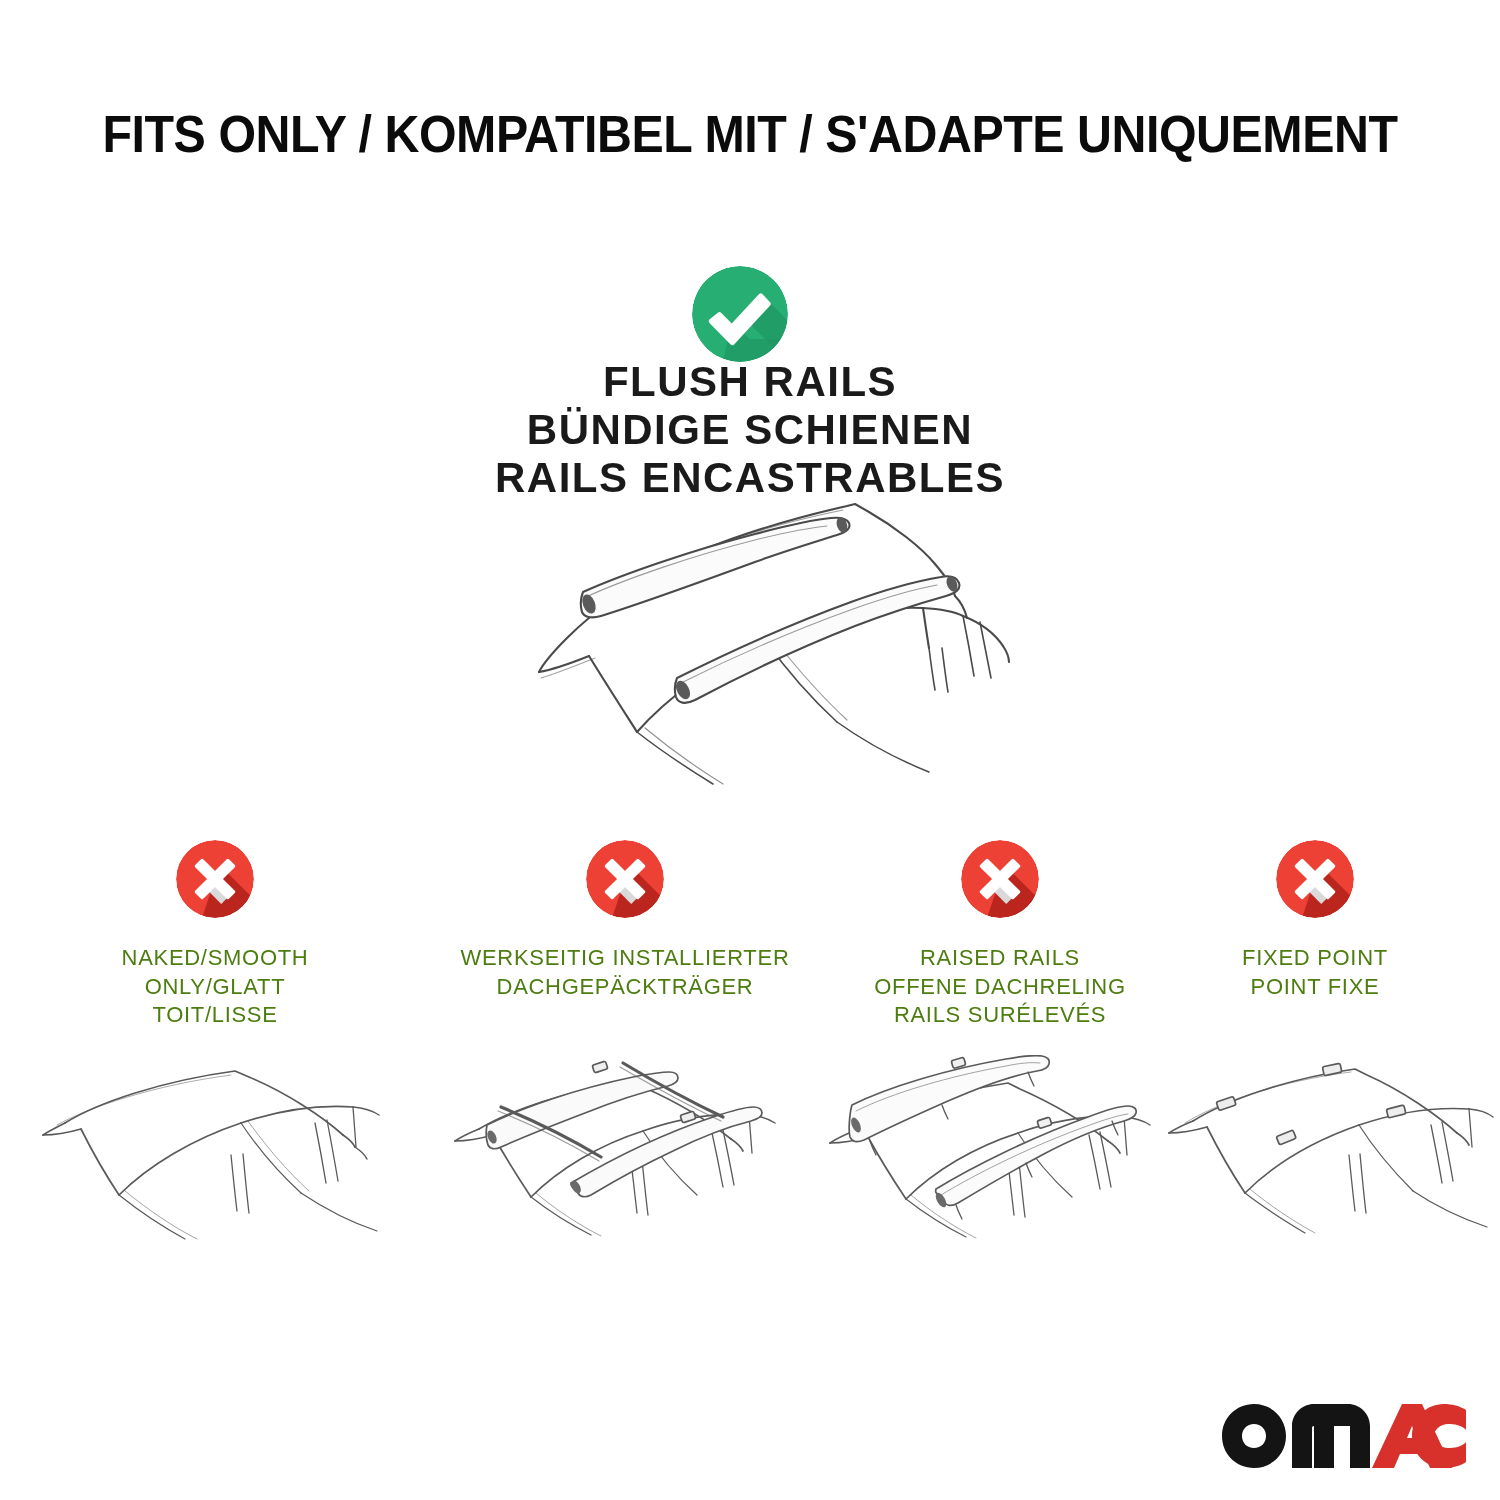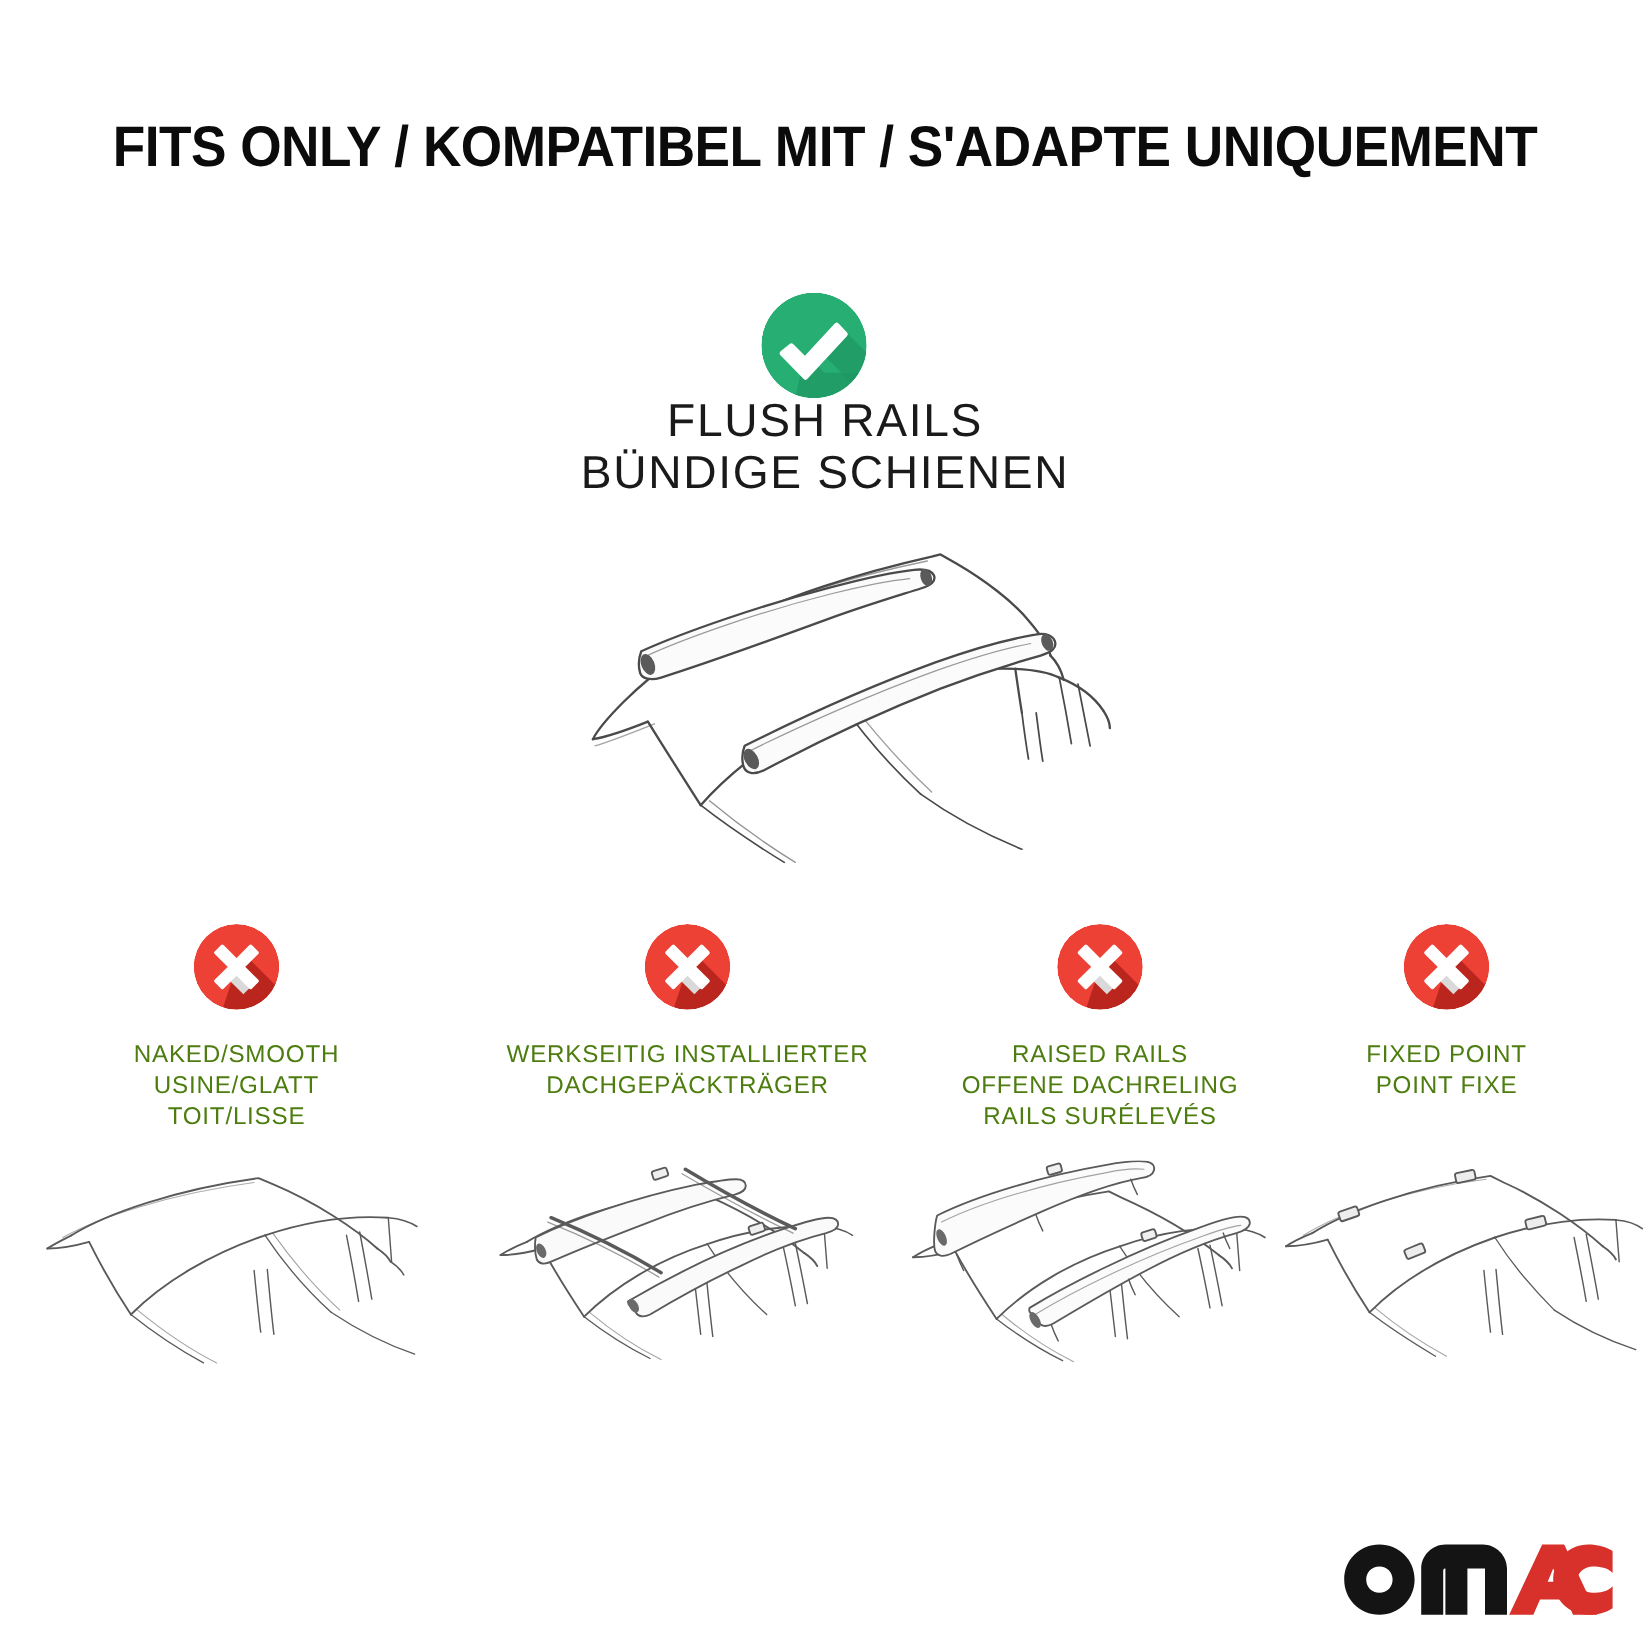--- a/index.html
+++ b/index.html
@@ -31,21 +31,21 @@
   .badge{position:absolute;border-radius:50%;overflow:hidden;}
   .badge svg{display:block;width:100%;height:100%;}
 
   .badge-ok{left:692px;top:266px;width:96px;height:96px;}
   .badge-no{width:78px;height:78px;}
 
   
   .ok-head{
     position:absolute;left:250px;top:358px;width:1000px;
     text-align:center;color:#1a1a1a;
-    font-size:42px;line-height:1.14;font-weight:400;
+    font-size:42px;line-height:1.14;font-weight:700;
     letter-spacing:1.5px;
   }
   .ok-head div{white-space:nowrap;}
 
   
   .hero-art{position:absolute;left:455px;top:492px;width:590px;height:300px;}
   .hero-art svg{display:block;width:100%;height:100%;}
 
   
   .col{position:absolute;top:840px;}
@@ -109,20 +109,21 @@
         <path d="M70.5 27.5 L110 67 L110 110 L62 62 Z" fill="#1f9463" opacity="0.62"></path>
 
         <path d="M28.5 50.5 L41.5 63.5 L71.5 31 L79.5 39.5 L42 80 L20 57.5 Z" fill="#ffffff" stroke="#ffffff" stroke-width="5" stroke-linejoin="round"></path>
       </g>
     </svg>
   </div>
 
   <div class="ok-head">
     <div>FLUSH RAILS</div>
     <div>BÜNDIGE SCHIENEN</div>
+    <div>RAILS ENCASTRABLES</div>
   </div>
 
   <div class="hero-art">
     <svg viewBox="0 0 590 300" xmlns="http://www.w3.org/2000/svg" fill="none" stroke="#4a4a4a" stroke-width="2.1" stroke-linecap="round" stroke-linejoin="round">
 
       <path d="M212 76 C250 52 330 28 392 14 L400 12 L414 20 C440 35 466 55 480 72
                C492 86 498 96 500 104"></path>
       <path d="M212 76 C180 90 140 118 112 146 C96 162 88 172 84 180"></path>
       <path d="M84 180 C96 178 114 172 134 164"></path>
       <path d="M134 164 C150 190 168 218 182 240"></path>
@@ -178,21 +179,21 @@
           <circle cx="50" cy="50" r="50" fill="#ee4136"></circle>
           <path d="M50 50 L110 110 L30 110 Z" fill="#a81d16" opacity="0.75"></path>
           <path d="M62 38 L110 86 L110 110 L50 50 Z" fill="#a81d16" opacity="0.75"></path>
           <path d="M50 50 L70 70 L58 82 L38 62 Z" fill="#d9d9d9"></path>
           <path d="M33.5 26 L50 42.5 L66.5 26 L74 33.5 L57.5 50 L74 66.5 L66.5 74 L50 57.5 L33.5 74 L26 66.5 L42.5 50 L26 33.5 Z" fill="#ffffff" stroke="#ffffff" stroke-width="4" stroke-linejoin="round"></path>
         </g>
       </svg>
     </div>
     <div class="cap">
       <div>NAKED/SMOOTH</div>
-      <div>USINE/GLATT</div>
+      <div>ONLY/GLATT</div>
       <div>TOIT/LISSE</div>
     </div>
     <div class="art">
       <svg viewBox="0 0 355 200" xmlns="http://www.w3.org/2000/svg" fill="none" stroke="#5a5a5a" stroke-width="1.7" stroke-linecap="round" stroke-linejoin="round">
         <path d="M30 68 C62 48 126 26 200 16 L214 22 C252 38 288 62 308 80"></path>
         <path d="M30 68 C22 72 14 76 8 80"></path>
         <path d="M8 80 C18 80 32 78 46 74"></path>
         <path d="M46 74 C58 98 72 122 84 140"></path>
         <path d="M84 140 C114 110 158 84 206 68"></path>
         <path d="M206 68 C248 54 288 50 318 52"></path>

